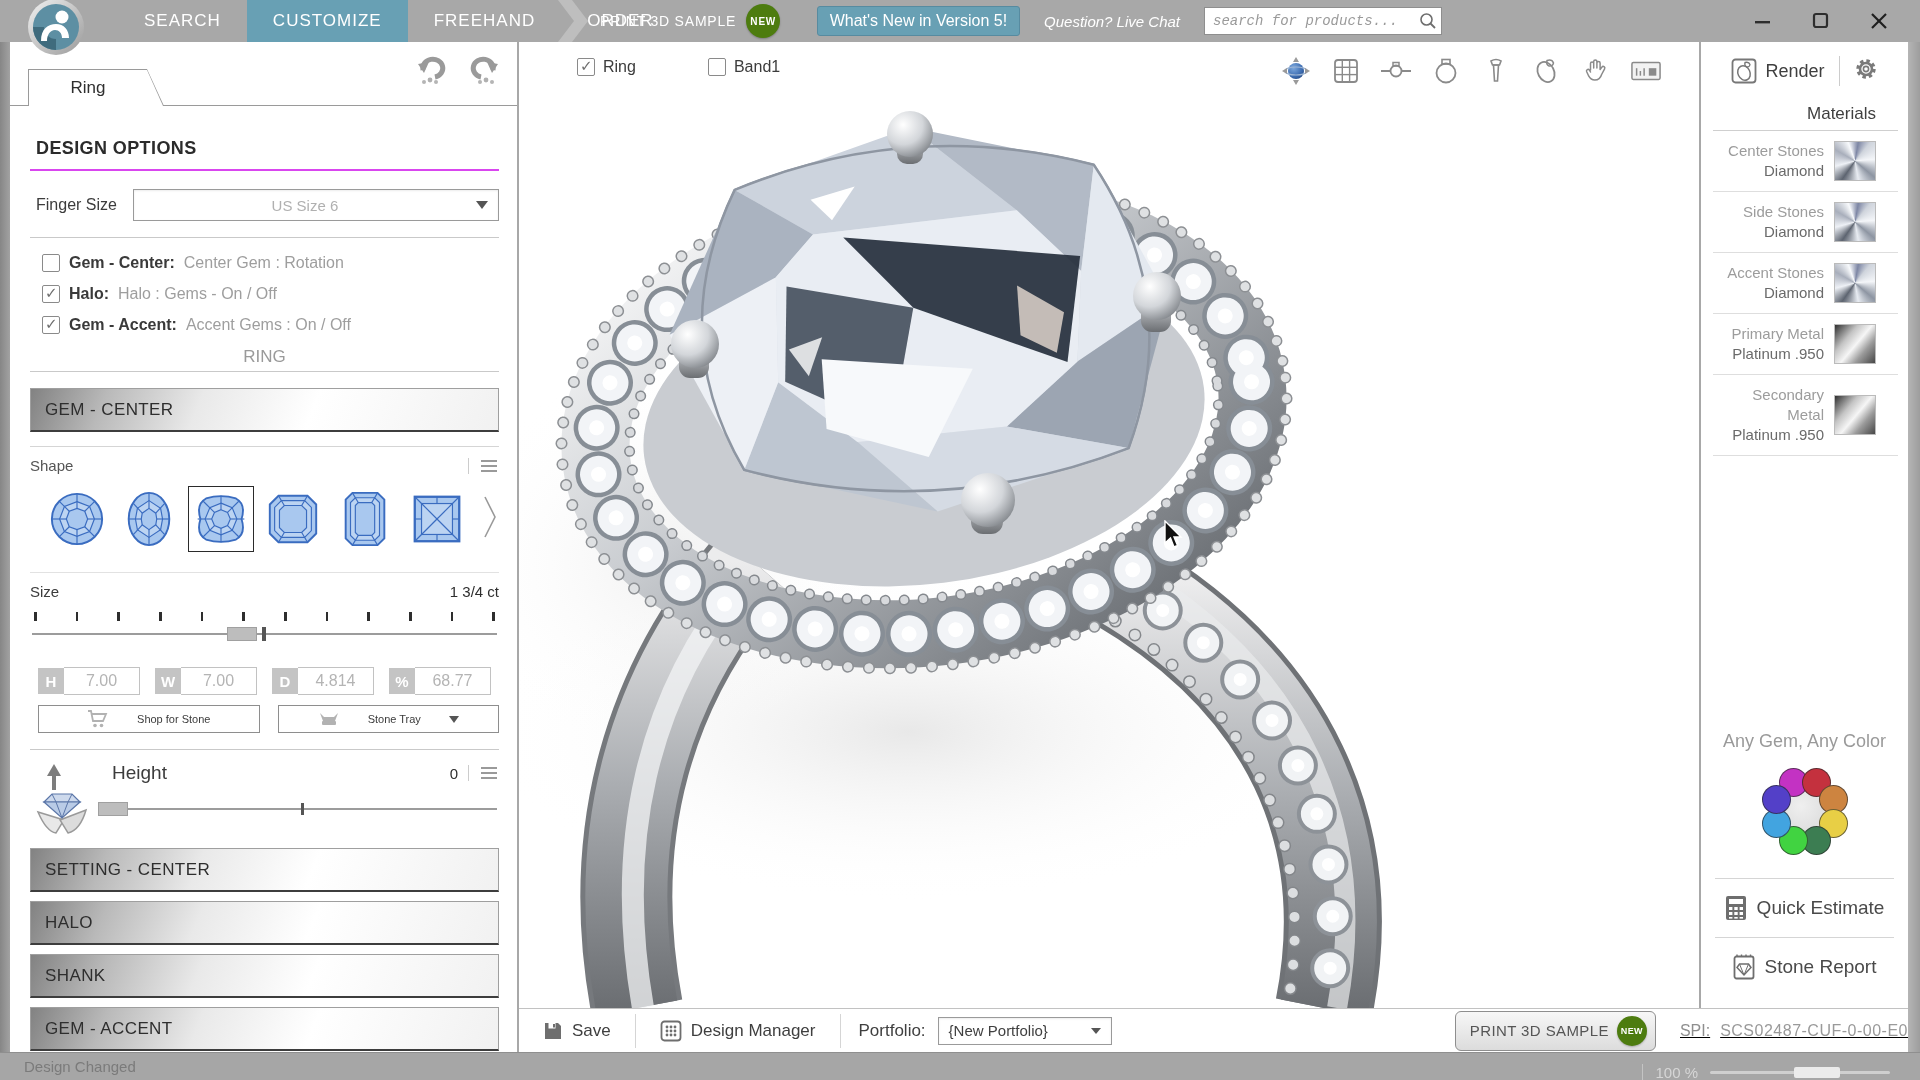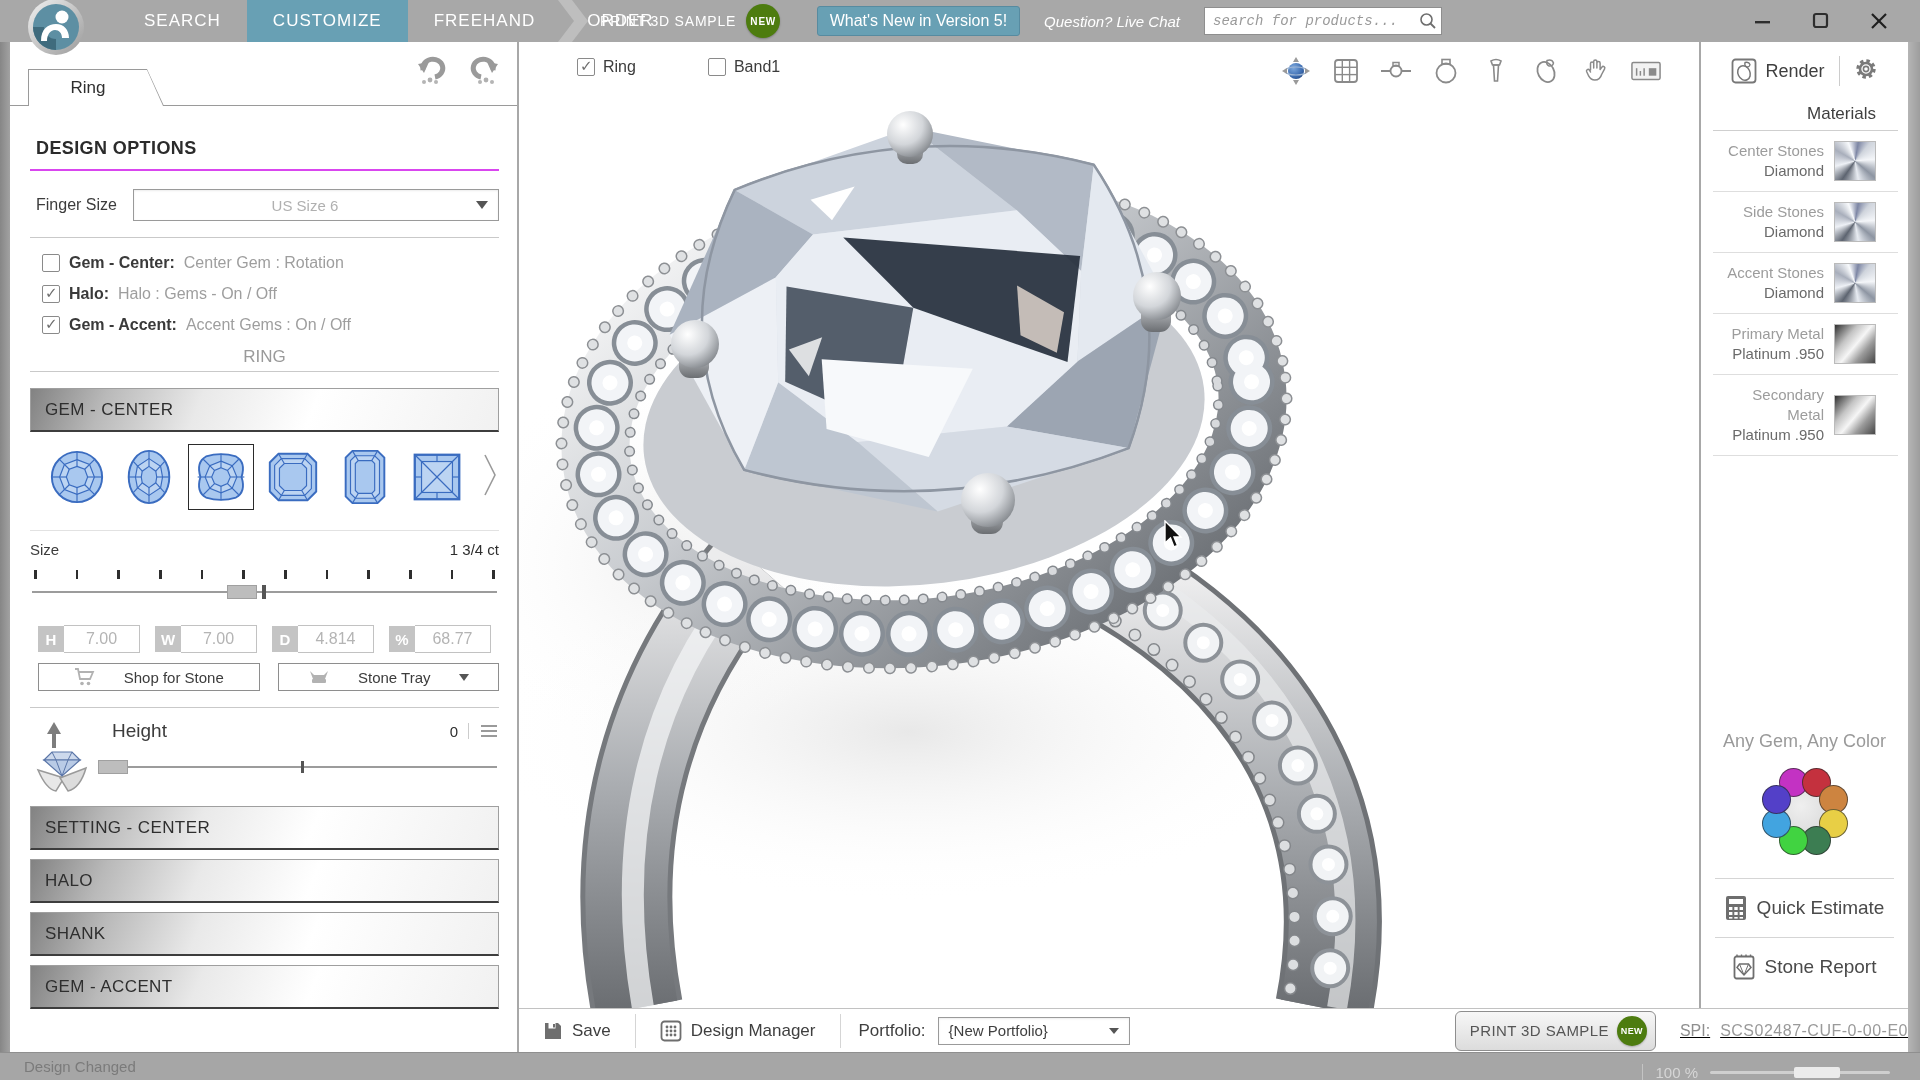--- a/index.html
+++ b/index.html
@@ -67,21 +67,21 @@
   .ticks i { width:2.5px; height:9px; background:#2e2e2e; }
   .slider { position:relative; height:18px; margin:0 2px; }
   .slider .track { position:absolute; left:0; right:0; top:8px; height:2px; background:#9c9c9c; }
   .slider .handle { position:absolute; top:2px; width:30px; height:14px; background:#bdbdbd; border:1px solid #a0a0a0; cursor:pointer; }
   .slider .mark { position:absolute; top:2px; width:4px; height:14px; background:#555; }
   .dims { display:flex; gap:15px; margin:24px 0 0 8px; }
   .dim { display:flex; align-items:center; }
   .dim .dk { width:26px; height:26px; background:#c4c4c4; color:#fff; font-weight:bold; font-size:15px; display:flex; align-items:center; justify-content:center; }
   .dim input { width:76px; height:28px; border:1px solid #c2c2c2; border-left:none; color:#b4b4b4; font-size:16px; text-align:center; outline:none; font-family:inherit; }
   .stone-btns { display:flex; gap:18px; margin:10px 0 0 8px; }
-  .btn-outline { flex:1; height:28px; border:1px solid #8e8e8e; background:#fff; display:flex; align-items:center; justify-content:center; gap:28px; font-size:15px; color:#3c3c3c; cursor:pointer; font-family:inherit; }
+  .btn-outline { flex:1; height:28px; border:1px solid #8e8e8e; background:#fff; display:flex; align-items:center; justify-content:center; gap:28px; font-size:11px; color:#3c3c3c; cursor:pointer; font-family:inherit; }
   .btn-outline .caret { border-top-width:7px; border-left-width:5px; border-right-width:5px; margin:0; }
   .height-sec { display:flex; margin:4px 0 10px; }
   .height-icon { width:66px; flex:none; padding-top:4px; }
   .height-body { flex:1; position:relative; padding-top:2px; }
   .height-head { display:flex; align-items:center; }
   .height-head .lbl { font-size:19px; color:#3c3c3c; flex:1; padding-left:16px; }
   .height-head .val { font-size:15px; color:#2e2e2e; margin-right:10px; }
   .height-slider { position:relative; height:18px; margin-top:16px; }
   .panels { margin-top:6px; display:flex; flex-direction:column; gap:9px; }
 
@@ -118,21 +118,21 @@
   .rb-div { border-top:1px solid #d5d5d5; margin:0 14px; }
   .rb-action { display:flex; align-items:center; justify-content:center; gap:10px; padding:16px 0; font-size:19px; color:#4a4a4a; cursor:pointer; }
 
   
   .bottombar { position:absolute; left:519px; right:12px; bottom:28px; height:44px; background:#fff; border-top:1px solid #c2c2c2; display:flex; align-items:center; z-index:10; }
   .bb-left { display:flex; align-items:center; height:100%; }
   .bb-item { display:flex; align-items:center; gap:9px; font-size:17px; color:#3f3f3f; padding:0 24px; cursor:pointer; }
   .bb-sep { width:1px; height:34px; background:#d5d5d5; }
   .portfolio { display:flex; align-items:center; gap:12px; padding:0 18px; }
   .portfolio .plabel { font-size:17px; color:#3f3f3f; }
-  .portfolio .select { width:192px; flex:none; height:28px; }
+  .portfolio .select { width:174px; flex:none; height:28px; }
   .portfolio .sel-val { color:#3f3f3f; font-size:15px; text-align:left; padding-left:10px; }
   .portfolio .caret { border-top-width:6px; border-left-width:5px; border-right-width:5px; }
   .bb-right { margin-left:auto; display:flex; align-items:center; height:100%; overflow:hidden; flex:1; justify-content:flex-end; }
   .print-btn { flex:none; display:flex; align-items:center; gap:8px; border:1px solid #8e8e8e; border-radius:6px; background:linear-gradient(#f7f7f7,#dcdcdc); padding:4px 8px 4px 14px; font-size:15px; color:#555; letter-spacing:0.4px; cursor:pointer; font-family:inherit; }
   .print-btn .new-badge { width:30px; height:30px; font-size:9px; }
   .spi { display:flex; align-items:center; gap:10px; margin-left:24px; white-space:nowrap; overflow:hidden;text-decoration:underline; }
   .spi .spi-label { font-size:16px; color:#8e8e8e; }
   .spi .spi-val { font-size:16px; color:#9a9a9a; letter-spacing:0.5px; }
 
   
@@ -270,20 +270,28 @@
         <span class="cb checked"></span>
         <span class="tl">Gem - Accent:</span>
         <span class="td">Accent Gems : On / Off</span>
       </div>
 
       <div class="group-label">RING</div>
       <hr class="div" style="margin-top:4px;">
 
       <div class="panel-header">GEM - CENTER</div>
 
+      <div class="shape-head">
+        <span class="lbl">Shape</span>
+        <span class="list-icon">
+            <i></i>
+            <i></i>
+            <i></i>
+          </span>
+      </div>
 
       <div class="shapes">
         <span class="shape">
           <svg width="58" height="58" viewBox="0 0 60 60">
               <circle cx="30" cy="30" r="26" fill="#a9c8ef" stroke="#3a6cc0" stroke-width="2"></circle>
               <polygon points="30,12 43,17 48,30 43,43 30,48 17,43 12,30 17,17" fill="#bcd4f2" stroke="#3a6cc0" stroke-width="1.2"></polygon>
               <polygon points="30,19 38,22 41,30 38,38 30,41 22,38 19,30 22,22" fill="#a9c8ef" stroke="#3a6cc0" stroke-width="1.2"></polygon>
               <g stroke="#3a6cc0" stroke-width="1.2">
                 <line x1="30" y1="4" x2="30" y2="19"></line>
                 <line x1="56" y1="30" x2="41" y2="30"></line>

